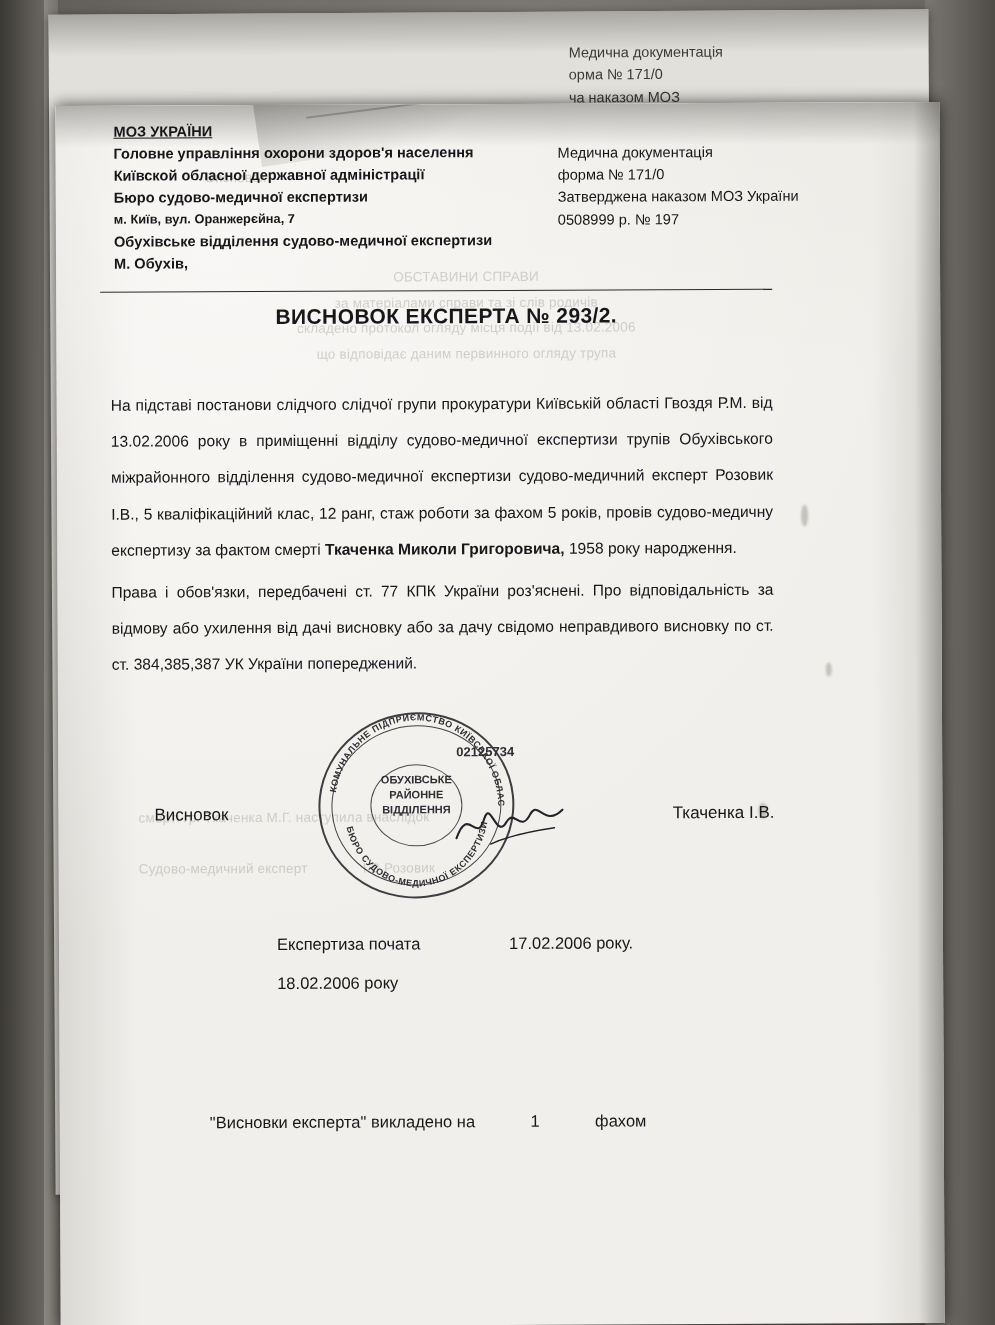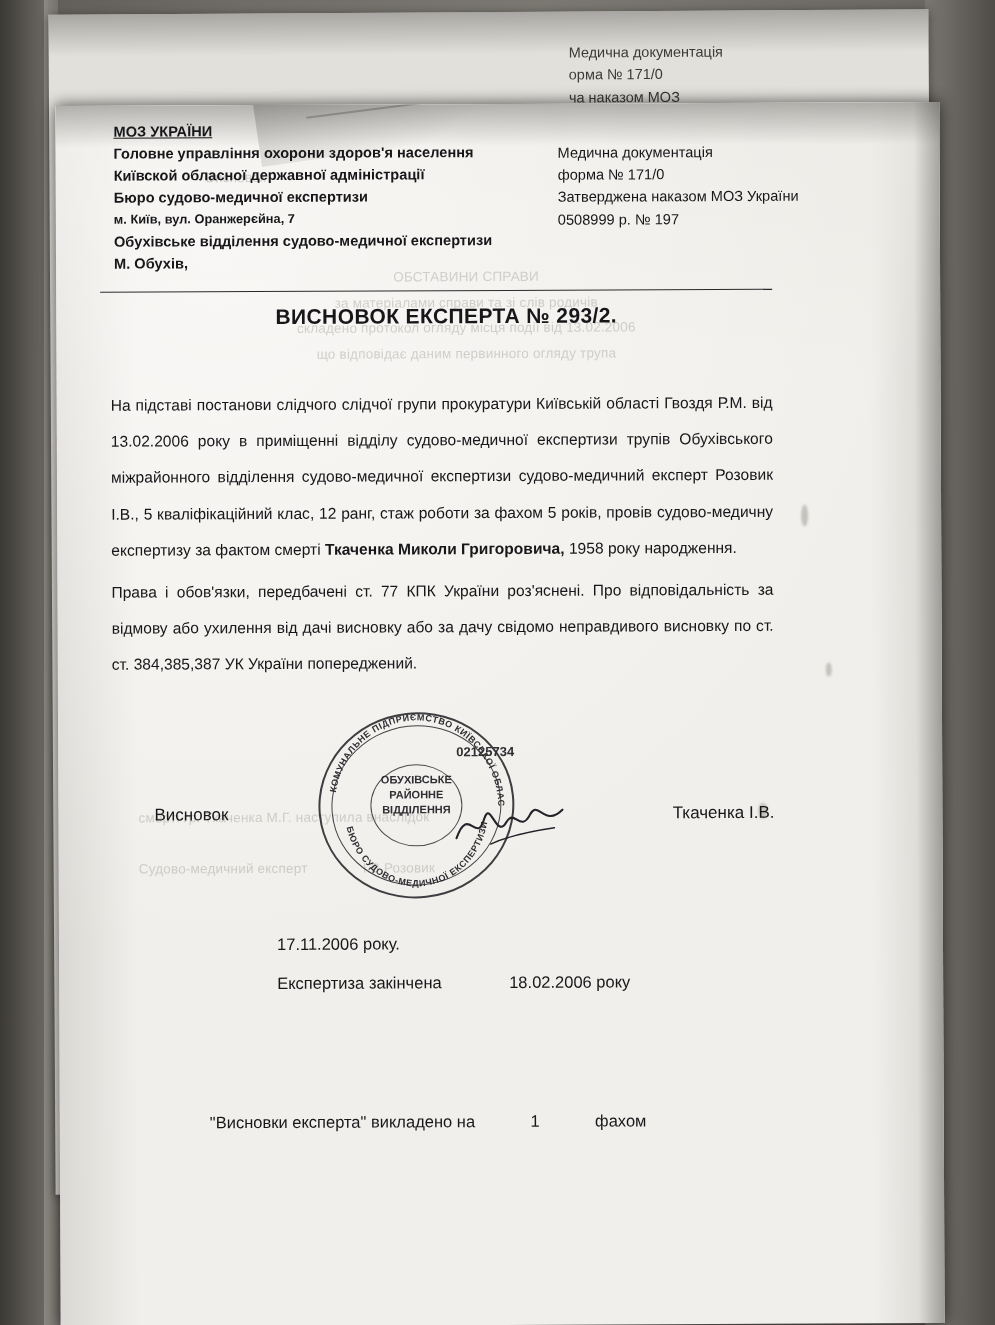--- a/index.html
+++ b/index.html
@@ -409,24 +409,24 @@
         </svg>
       </div>
 
       <div class="sign-row">
         <div>Висновок</div>
         <div>Ткаченка І.В.</div>
       </div>
 
       <div class="dates">
         <div class="row">
-          <span>17.11.2006 року.</span>
+          <span class="lbl">Експертиза почата</span>
+          <span>17.02.2006 року.</span>
         </div>
         <div class="row">
-          <span class="lbl">Експертиза закінчена</span>
           <span>18.02.2006 року</span>
         </div>
       </div>
 
       <div class="footnote">
         <span>"Висновки експерта" викладено  на</span><span class="n">1</span><span>фахом</span>
       </div>
 
     </div>
   </div>

